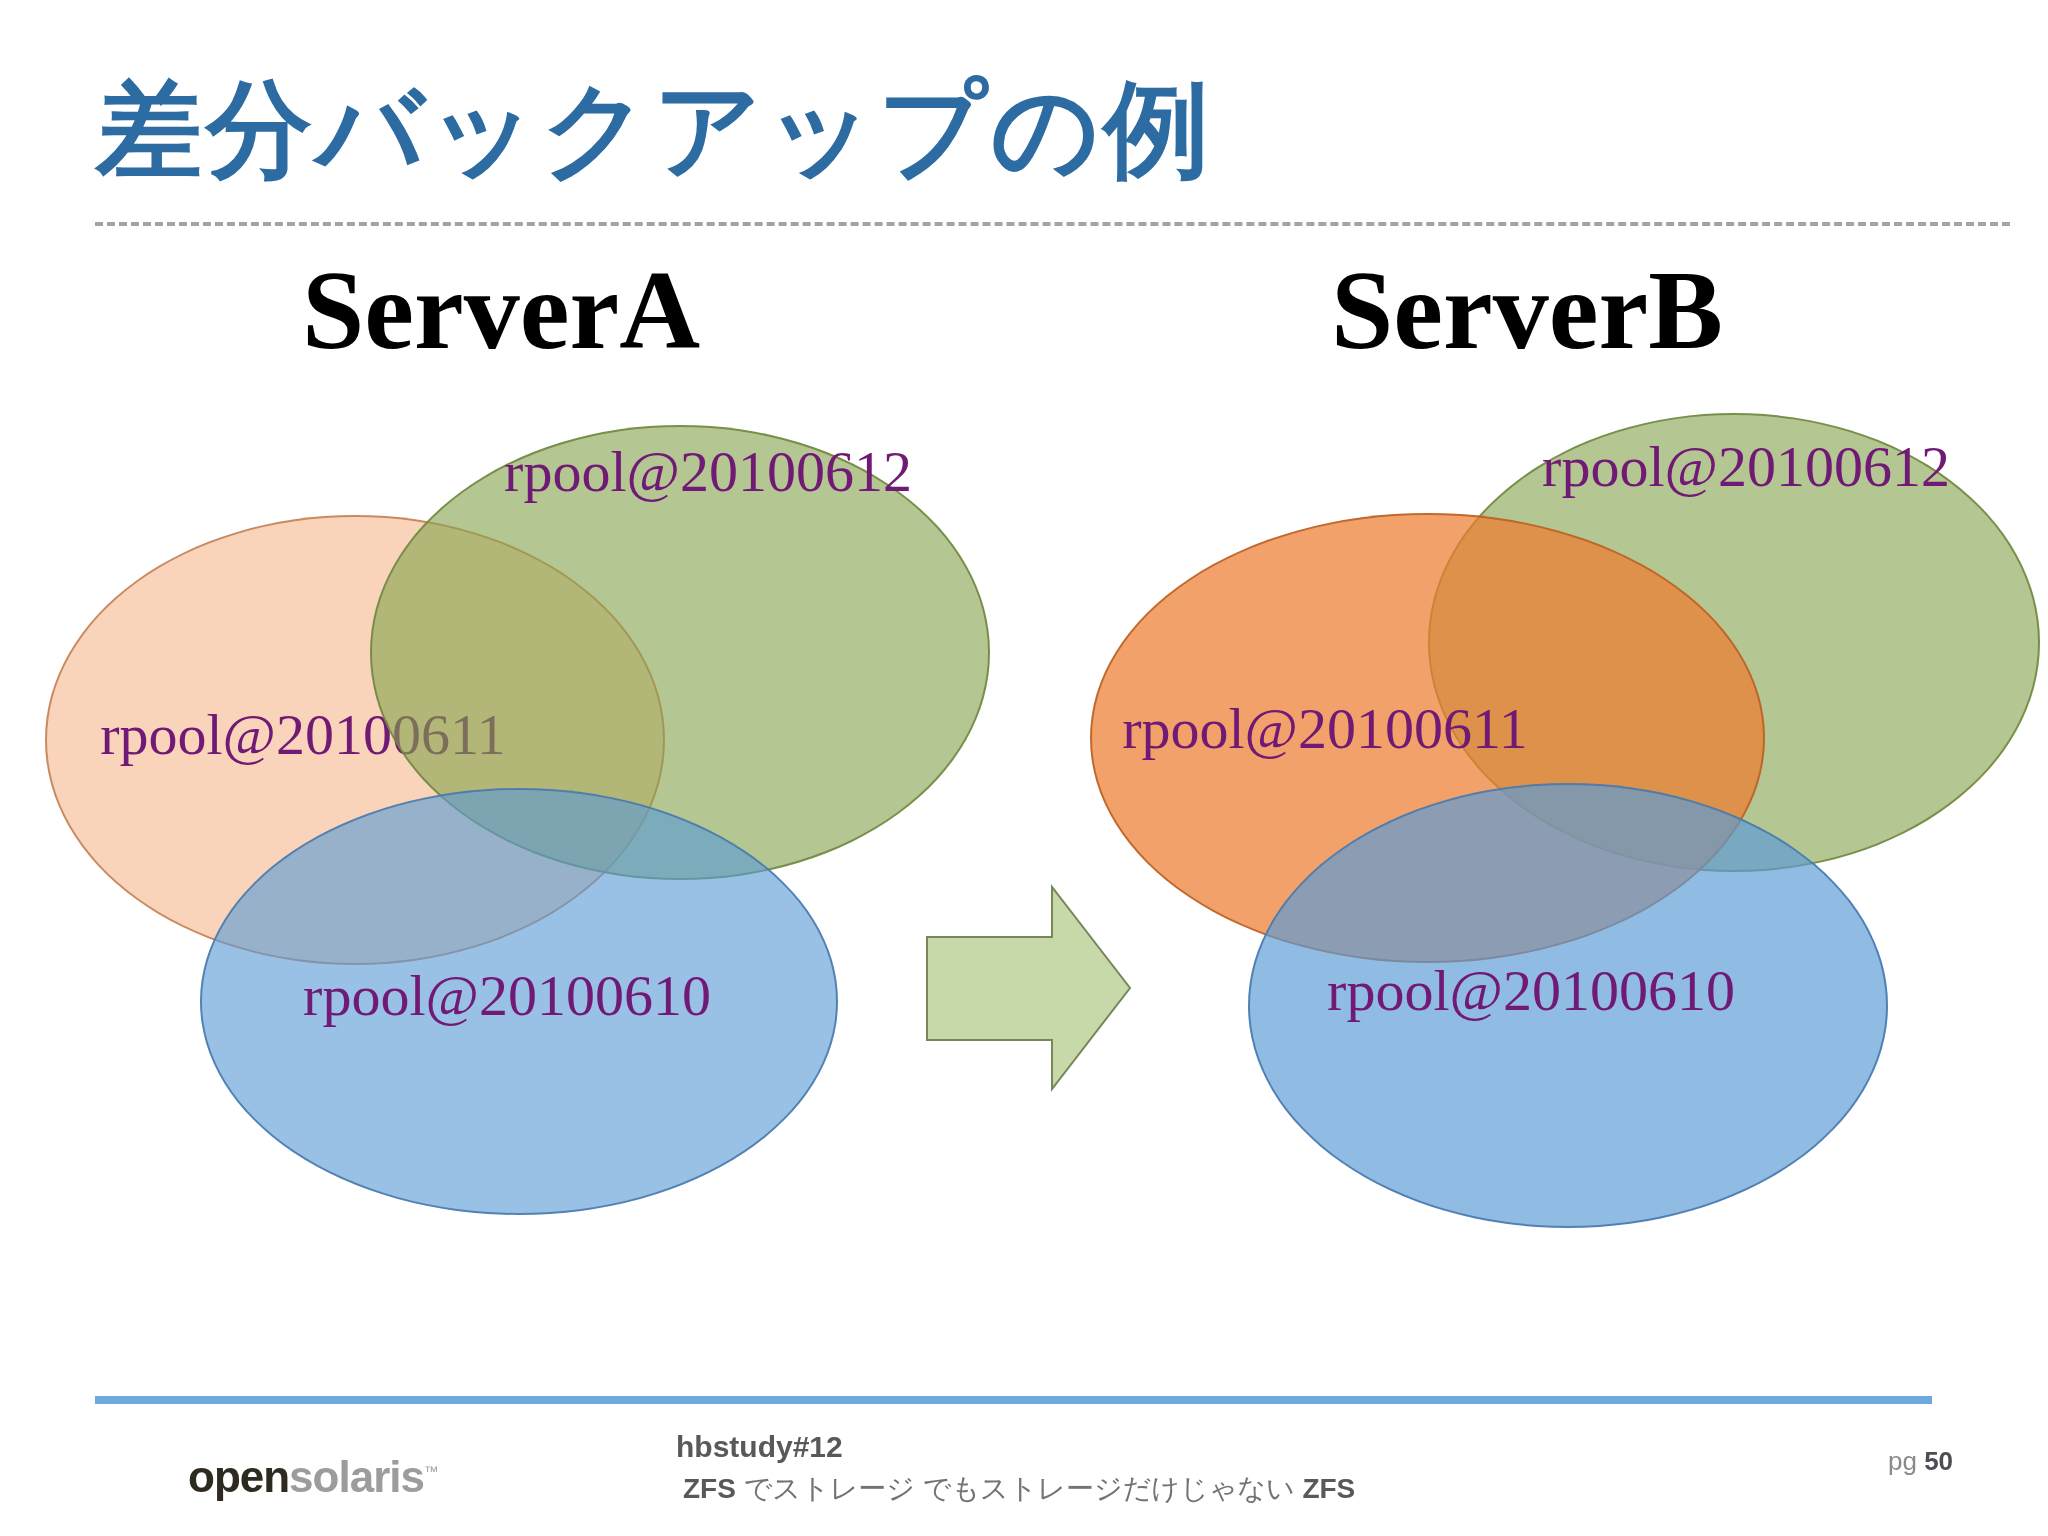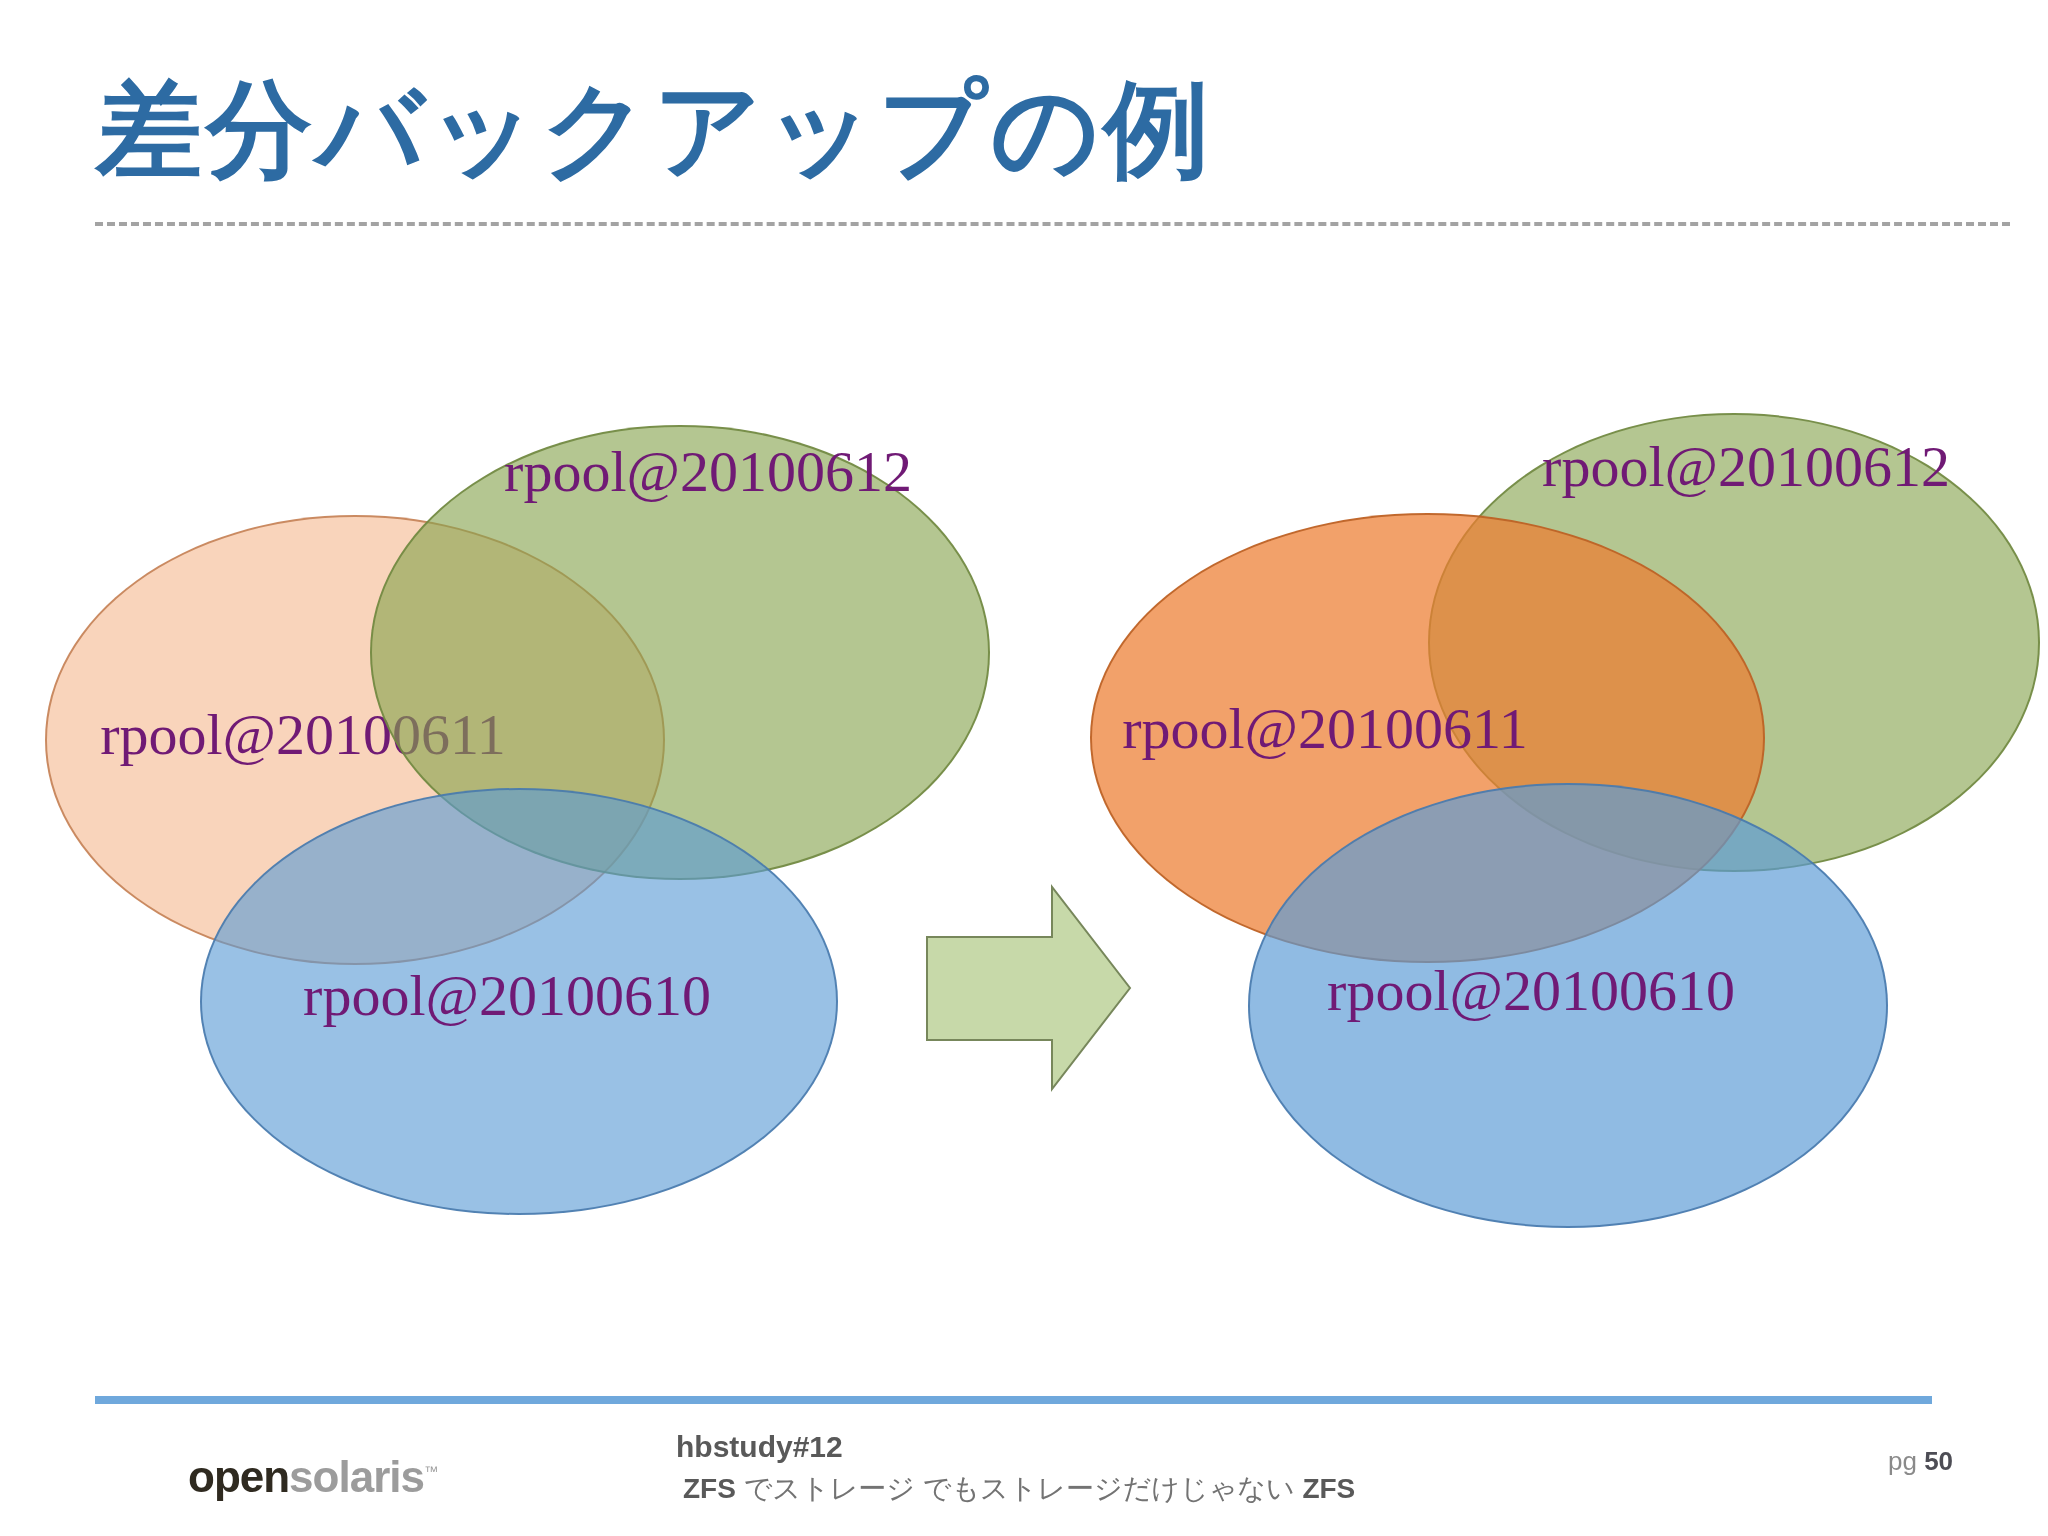--- a/index.html
+++ b/index.html
@@ -59,20 +59,22 @@
   .footer-page b{color:#4D4D55;}
 </style>
 </head>
 <body>
 
 <div id="slide">
 
   <div class="slide-title">差分バックアップの例</div>
   <div class="title-divider"></div>
 
+  <div class="server-heading" id="heading-a">ServerA</div>
+  <div class="server-heading" id="heading-b">ServerB</div>
 
   <div class="ellipse el-salmon"></div>
   <div class="snap-label" style="left:303px;top:734px;">rpool@20100611</div>
   <div class="ellipse el-green-a"></div>
   <div class="snap-label" style="left:708px;top:471px;">rpool@20100612</div>
   <div class="ellipse el-blue-a"></div>
   <div class="snap-label" style="left:507px;top:995px;">rpool@20100610</div>
 
   <div class="arrow-wrap">
     <svg width="220" height="216" viewBox="0 0 220 216" xmlns="http://www.w3.org/2000/svg">

